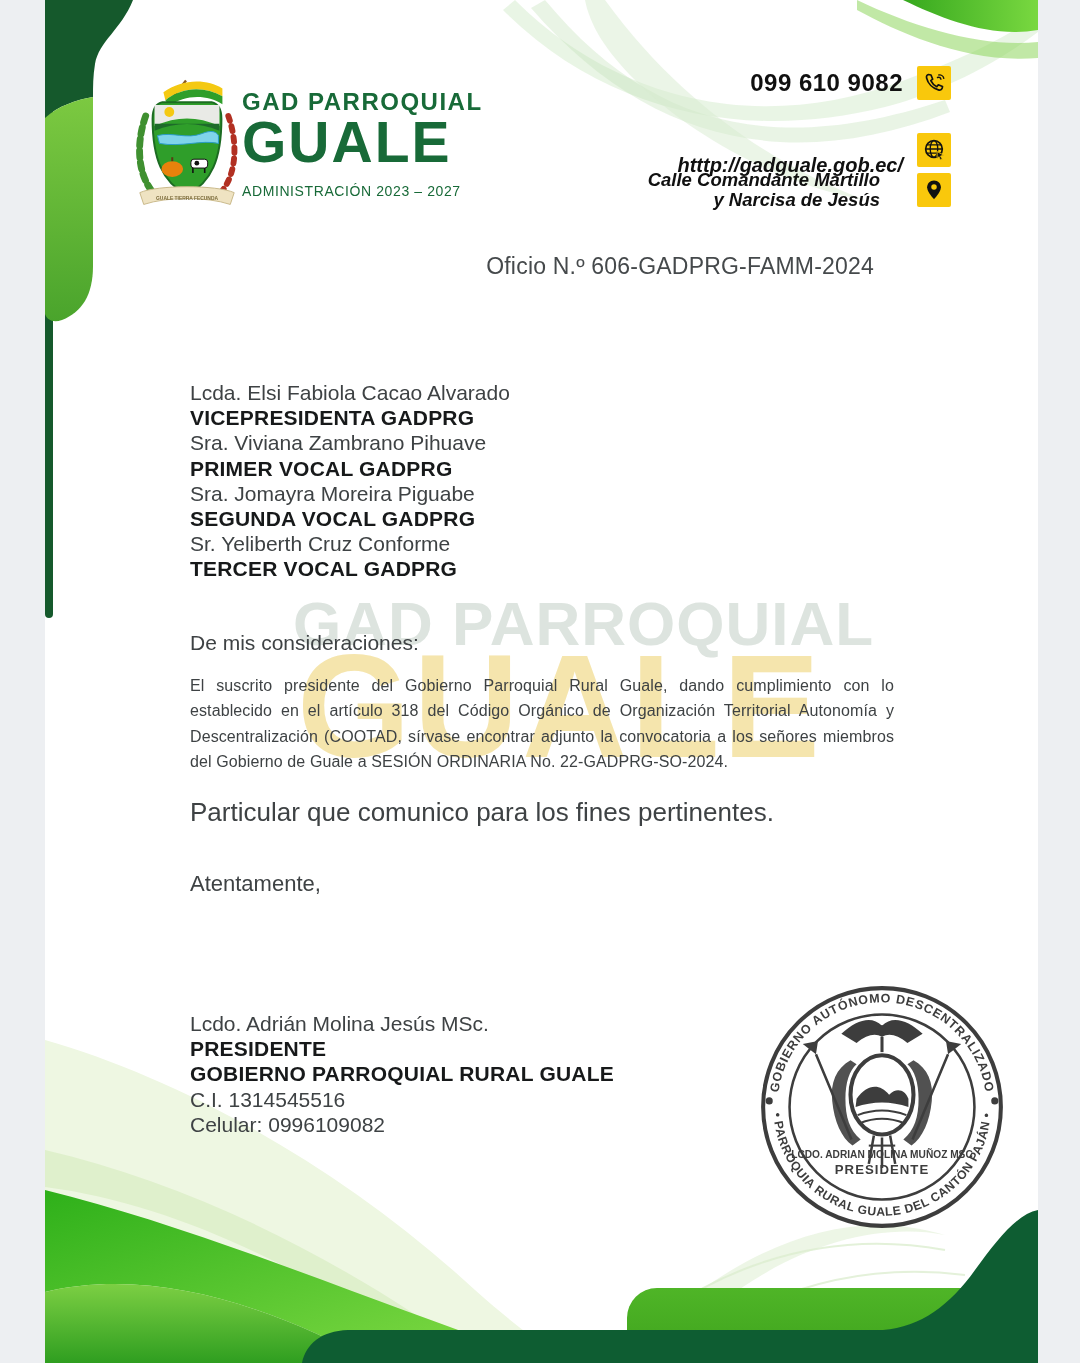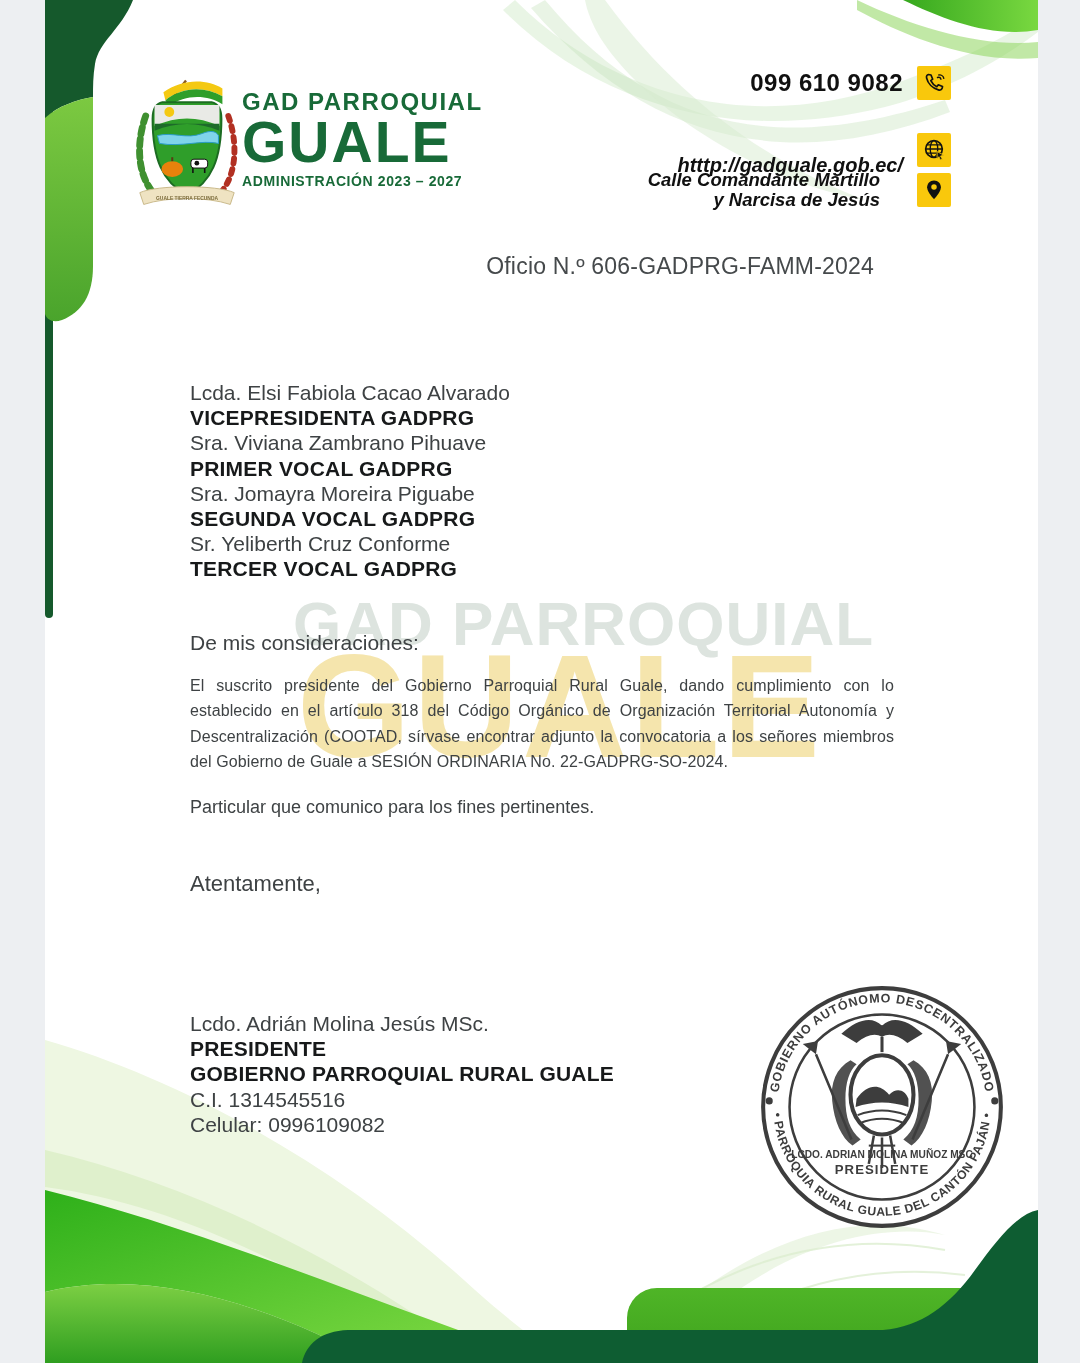--- a/index.html
+++ b/index.html
@@ -24,21 +24,21 @@
   .wm2{
     left:252px;top:630px;
     font-size:146px;font-weight:800;letter-spacing:3px;
     color:#f5e5ad;white-space:nowrap;z-index:0;line-height:1.05;
   }
   
   .logo-wrap{left:83px;top:74px;z-index:2;}
   .logo-text{left:197px;top:88px;z-index:2;color:#186a38;}
   .logo-text .l1{font-size:24px;font-weight:800;letter-spacing:1.5px;}
   .logo-text .l2{font-size:57px;font-weight:800;letter-spacing:2px;line-height:1.0;margin-top:-2px;}
-  .logo-text .l3{font-size:14px;font-weight:700;letter-spacing:0.6px;margin-top:2px;}
+  .logo-text .l3{font-size:14px;font-weight:400;letter-spacing:0.6px;margin-top:12px;}
   .contact-row{
     position:absolute;right:87px;display:flex;align-items:center;gap:14px;z-index:2;
   }
   .c-phone{top:66px;}
   .c-web{top:122px;}
   .c-addr{top:170px;gap:37px;}
   .c-text{color:#101010;text-align:right;white-space:nowrap;}
   .c-phone .c-text{font-size:24px;font-weight:700;letter-spacing:0.5px;}
   .c-web .c-text{font-size:20px;font-weight:800;font-style:italic;margin-top:32px;}
   .c-addr .c-text{font-size:18.5px;font-weight:800;font-style:italic;line-height:20px;}
@@ -50,21 +50,21 @@
   
   .meta{right:164px;top:252px;text-align:right;z-index:2;
         font-size:23px;color:#45494b;line-height:28px;letter-spacing:0.2px;}
   
   .recipients{left:145px;top:380px;z-index:2;font-size:21px;line-height:25.2px;color:#3e4244;}
   .recipients .role{font-weight:800;color:#17191a;letter-spacing:0.2px;}
   
   .salutation{left:145px;top:631px;font-size:21px;color:#3e4244;z-index:2;}
   .para1{left:145px;top:673px;width:704px;font-size:16px;line-height:25.3px;
          color:#3e4244;text-align:justify;z-index:2;letter-spacing:0.1px;}
-  .para2{left:145px;top:797px;font-size:18px;color:#3e4244;z-index:2;}
+  .para2{left:145px;top:797px;font-size:26px;color:#3e4244;z-index:2;}
   .closing{left:145px;top:871px;font-size:22px;color:#3e4244;z-index:2;}
   
   .signature{left:145px;top:1011px;font-size:21px;line-height:25.2px;color:#3e4244;z-index:2;}
   .signature .bold{font-weight:800;color:#17191a;letter-spacing:0.2px;}
   
   .stamp{left:710px;top:981px;width:254px;height:254px;z-index:3;opacity:0.92;}
   
   .deco{left:0;top:0;width:993px;height:1363px;z-index:1;pointer-events:none;}
 </style>
 </head>

